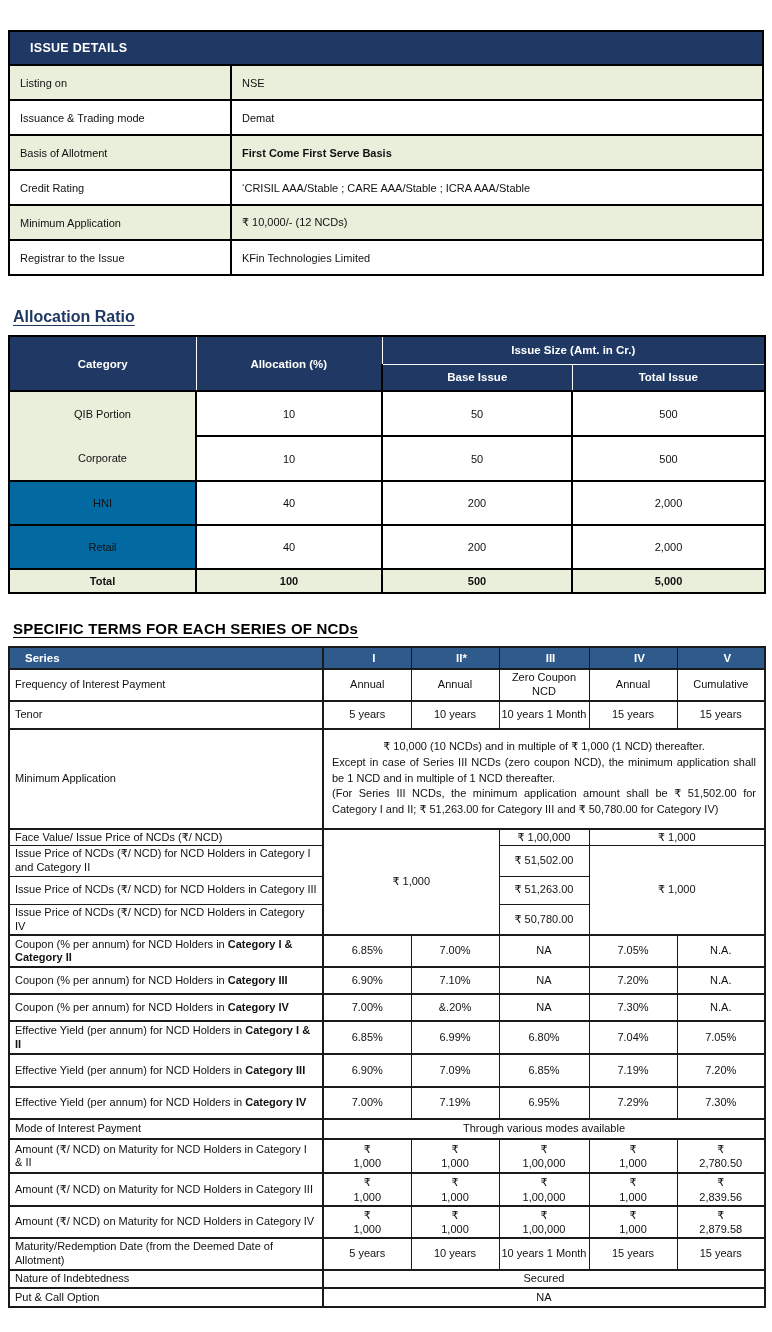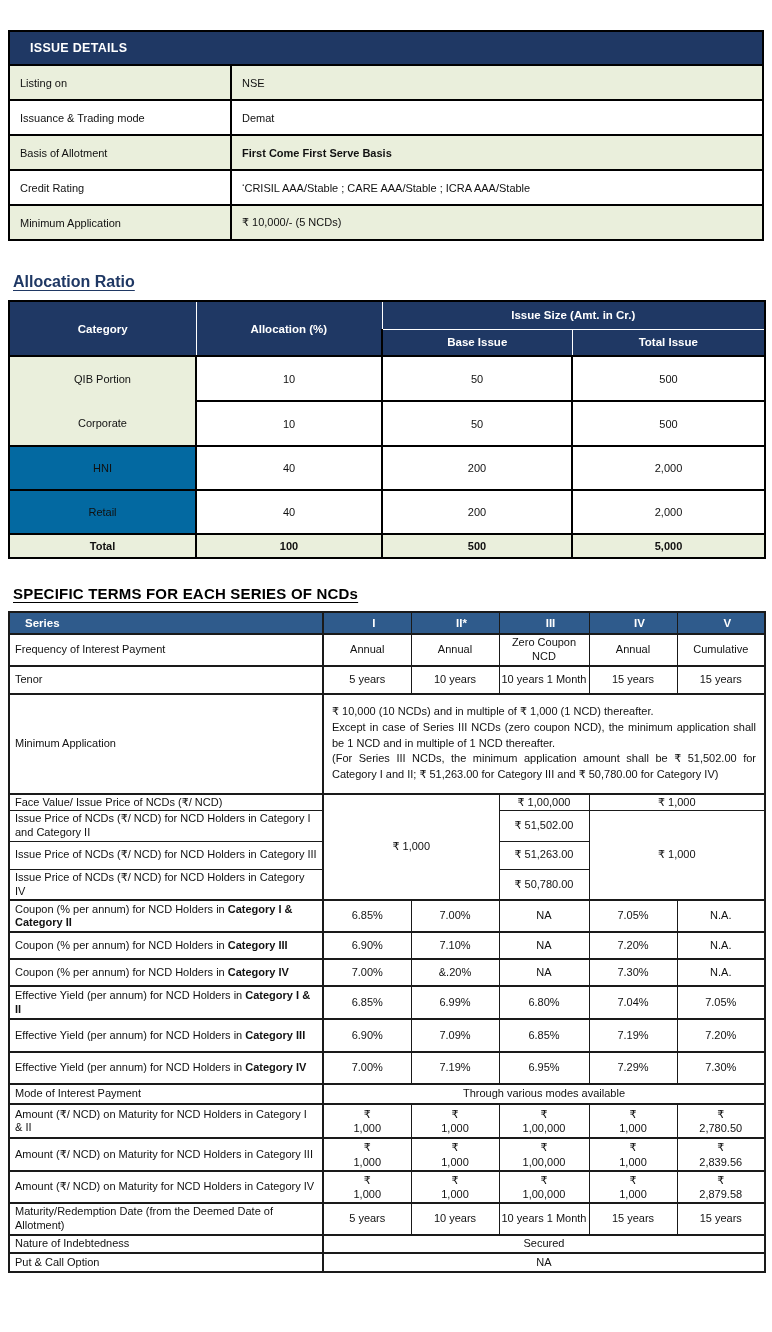--- a/index.html
+++ b/index.html
@@ -60,21 +60,21 @@
   .t3 td {
     border: 1px solid #1a1a1a; font-size: 11px; vertical-align: middle;
     text-align: center; padding: 1px 2px; line-height: 1.25; background: #ffffff;
   }
   .t3 td.lbl { text-align: left; padding: 1px 5px; border-right-width: 2px; }
   .t3 tr.tk td { border-top-width: 2px; }
   .t3 tr.t3-head td {
     background: #2f5b8c; color: #ffffff; font-weight: bold; font-size: 11.5px; padding-left: 15px;
   }
   .t3 td.minapp { text-align: left; padding: 2px 8px; line-height: 1.42; }
-  .t3 .ctr { }
+  .t3 .ctr { text-align: center; }
   .t3 .just { text-align: justify; }
   .t3 .amt { line-height: 1.3; }
   .t3 b { font-weight: bold; }
 </style>
 </head>
 <body>
 
 <div class="page">
 
   <table class="t1">
@@ -97,21 +97,25 @@
     <tr class="g vb">
       <td>Basis of Allotment</td>
       <td>First Come First Serve Basis</td>
     </tr>
     <tr>
       <td>Credit Rating</td>
       <td>‘CRISIL AAA/Stable ; CARE AAA/Stable ; ICRA AAA/Stable</td>
     </tr>
     <tr class="g">
       <td>Minimum Application</td>
-      <td>₹ 10,000/- (5 NCDs)</td>
+      <td>₹ 10,000/- (12 NCDs)</td>
+    </tr>
+    <tr>
+      <td>Registrar to the Issue</td>
+      <td>KFin Technologies Limited</td>
     </tr>
   </tbody>
     </table>
 
   <div class="sec-title blue">Allocation Ratio</div>
 
   <table class="t2">
     <colgroup>
       <col style="width:187px">
         <col style="width:186px">

